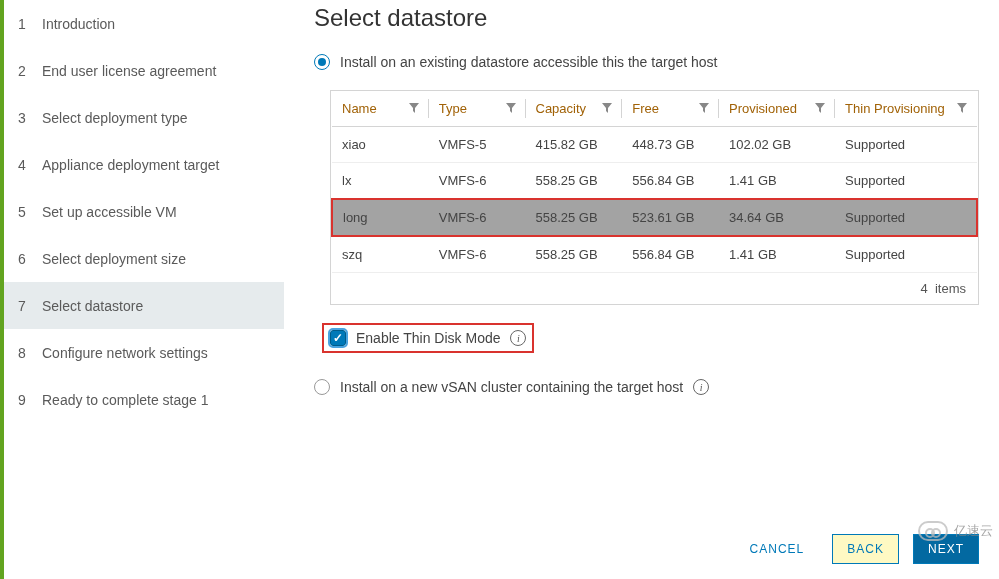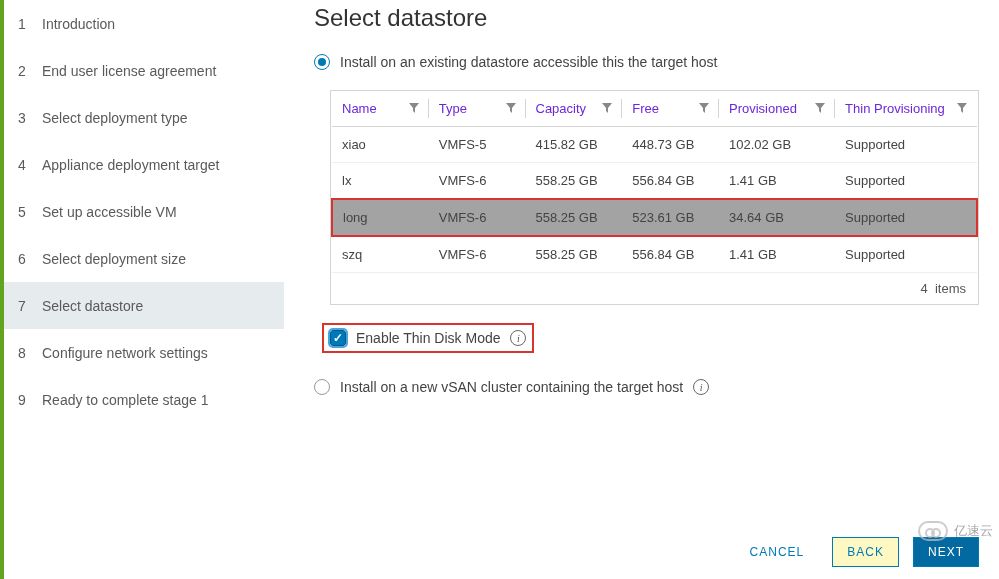--- a/index.html
+++ b/index.html
@@ -86,21 +86,21 @@
       margin: 14px 0 18px 16px;
     }
     table {
       width: 100%;
       border-collapse: collapse;
       font-size: 13px;
     }
     thead th {
       text-align: left;
       font-weight: 400;
-      color: #6d28d9;
+      color: #a16207;
       padding: 10px 10px;
       border-bottom: 1px solid #d4d4d4;
       position: relative;
       margin-left: 40px;
     }
     thead th:not(:last-child)::after{
       content:"";
       position:absolute;
       right:0;
       top:22%;
@@ -165,27 +165,27 @@
     }
     .radio-row-2 {
       display: flex;
       align-items: center;
       gap: 10px;
       margin-top: 26px;
       color: #444;
     }
     .footer-bar {
       position: absolute;
-      bottom: 0;
+      bottom: 9px;
       left: 314px;
       right: 0;
       height: 42px;
       display: flex;
       justify-content: flex-end;
-      align-items: flex-start;
+      align-items: center;
       gap: 14px;
       padding-right: 20px;
     }
     .btn {
       min-width: 60px;
       height: 30px;
       padding: 0 14px;
       font-size: 12px;
       letter-spacing: 1px;
       display: inline-flex;

